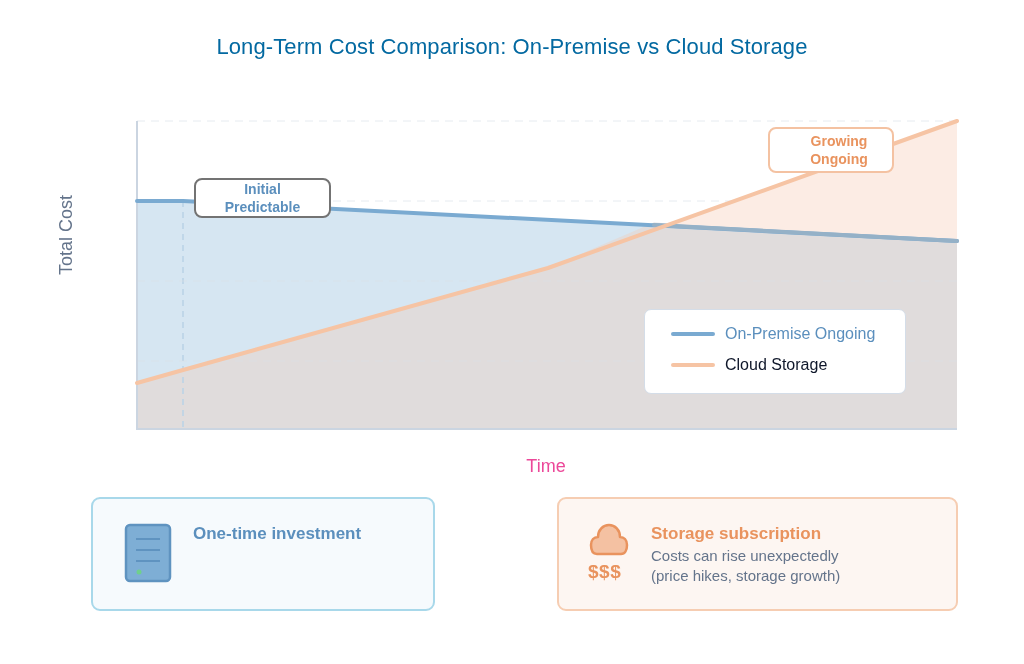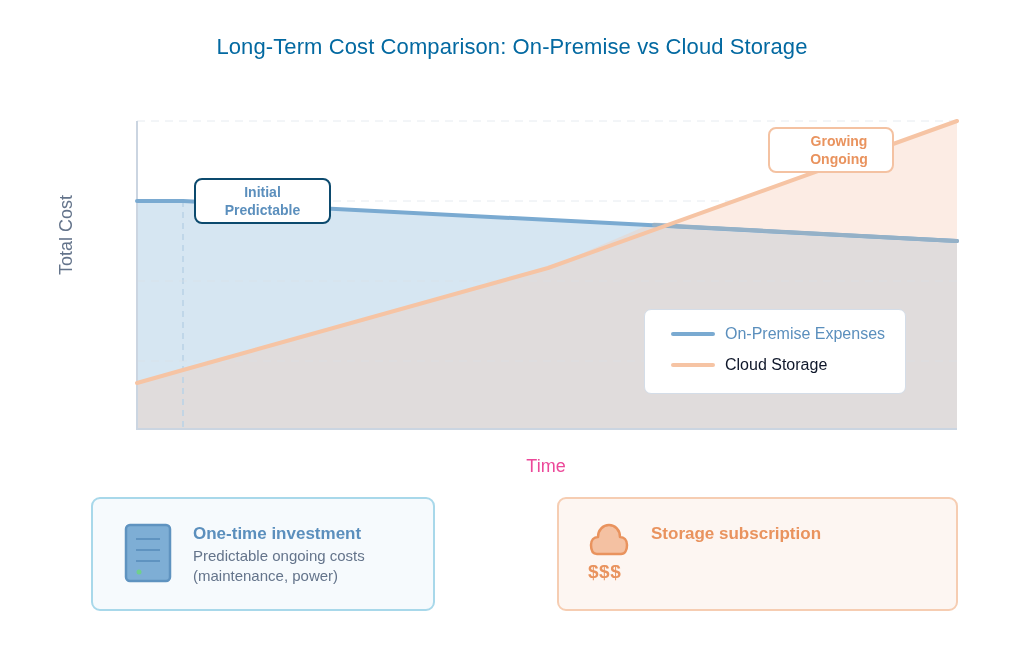--- a/index.html
+++ b/index.html
@@ -18,21 +18,21 @@
     }
     .x-label {
       position: absolute; left: 496px; top: 456px; width: 100px; text-align: center;
       font-size: 18px; color: #ec4899;
     }
     .callout {
       position: absolute; background: #ffffff; border-radius: 8px;
       font-weight: bold; font-size: 14px; line-height: 18px; text-align: center;
       display: flex; align-items: center; justify-content: center; flex-direction: column;
     }
-    .callout-blue { left: 194px; top: 178px; width: 137px; height: 46px; border: 2px solid #0c4a6e; color: #5b8fbd; }
+    .callout-blue { left: 194px; top: 178px; width: 137px; height: 40px; border: 2px solid #737373; color: #5b8fbd; }
     .callout-orange { left: 768px; top: 127px; width: 126px; height: 46px; border: 2px solid #f4c2a2; color: #e9935e; padding-left: 16px; }
     .legend {
       position: absolute; left: 644px; top: 309px; width: 262px; height: 85px;
       background: #ffffff; border: 1px solid #d4dde8; border-radius: 7px;
     }
     .legend-item { position: absolute; left: 26px; display: flex; align-items: center; }
     .legend-item .swatch { width: 44px; height: 4px; border-radius: 2px; margin-right: 10px; }
     .legend-item .lbl { font-size: 16px; }
     .legend-item.one { top: 15px; }
     .legend-item.two { top: 46px; }
@@ -97,42 +97,42 @@
 </div>
 
 <div class="callout callout-orange">
   <span>Growing</span>
   <span>Ongoing</span>
 </div>
 
 <div class="legend">
   <div class="legend-item one">
     <span class="swatch" style="background:#7aaad1"></span>
-    <span class="lbl" style="color:#5b8fbd">On-Premise Expenses</span>
+    <span class="lbl" style="color:#5b8fbd">On-Premise Ongoing</span>
   </div>
   <div class="legend-item two">
     <span class="swatch" style="background:#f6c4a4"></span>
     <span class="lbl" style="color:#0f172a">Cloud Storage</span>
   </div>
 </div>
 
 <div class="card card-blue">
   <svg class="server-icon" viewBox="0 0 48 60" width="48" height="60">
     <rect x="2" y="2" width="44" height="56" rx="4" fill="#7eaed5" stroke="#5f93c0" stroke-width="2.5"></rect>
     <line x1="12" y1="16" x2="36" y2="16" stroke="#5f93c0" stroke-width="2"></line>
     <line x1="12" y1="27" x2="36" y2="27" stroke="#5f93c0" stroke-width="2"></line>
     <line x1="12" y1="38" x2="36" y2="38" stroke="#5f93c0" stroke-width="2"></line>
     <circle cx="15" cy="49" r="2.5" fill="#6fd08c"></circle>
   </svg>
   <div class="card-title">One-time investment</div>
-  <div class="card-text">
-    <div>Predictable ongoing costs</div>
-    <div>(maintenance, power)</div>
-  </div>
 </div>
 
 <div class="card card-orange">
   <svg class="cloud-icon" viewBox="0 0 40 34" width="40" height="34">
     <path d="M8,31 C3,31 2,26 2,22 C2,17 5,14 9,14 C9,7 14,2 20,2 C26,2 31,7 31,14 C35,14 38,17 38,22 C38,27 36,31 32,31 Z" fill="#f4c1a2" stroke="#e9935e" stroke-width="2.5" stroke-linejoin="round"></path>
   </svg>
   <div class="dollars">$$$</div>
   <div class="card-title">Storage subscription</div>
+  <div class="card-text">
+    <div>Costs can rise unexpectedly</div>
+    <div>(price hikes, storage growth)</div>
+  </div>
 </div>
 
 </body></html>

